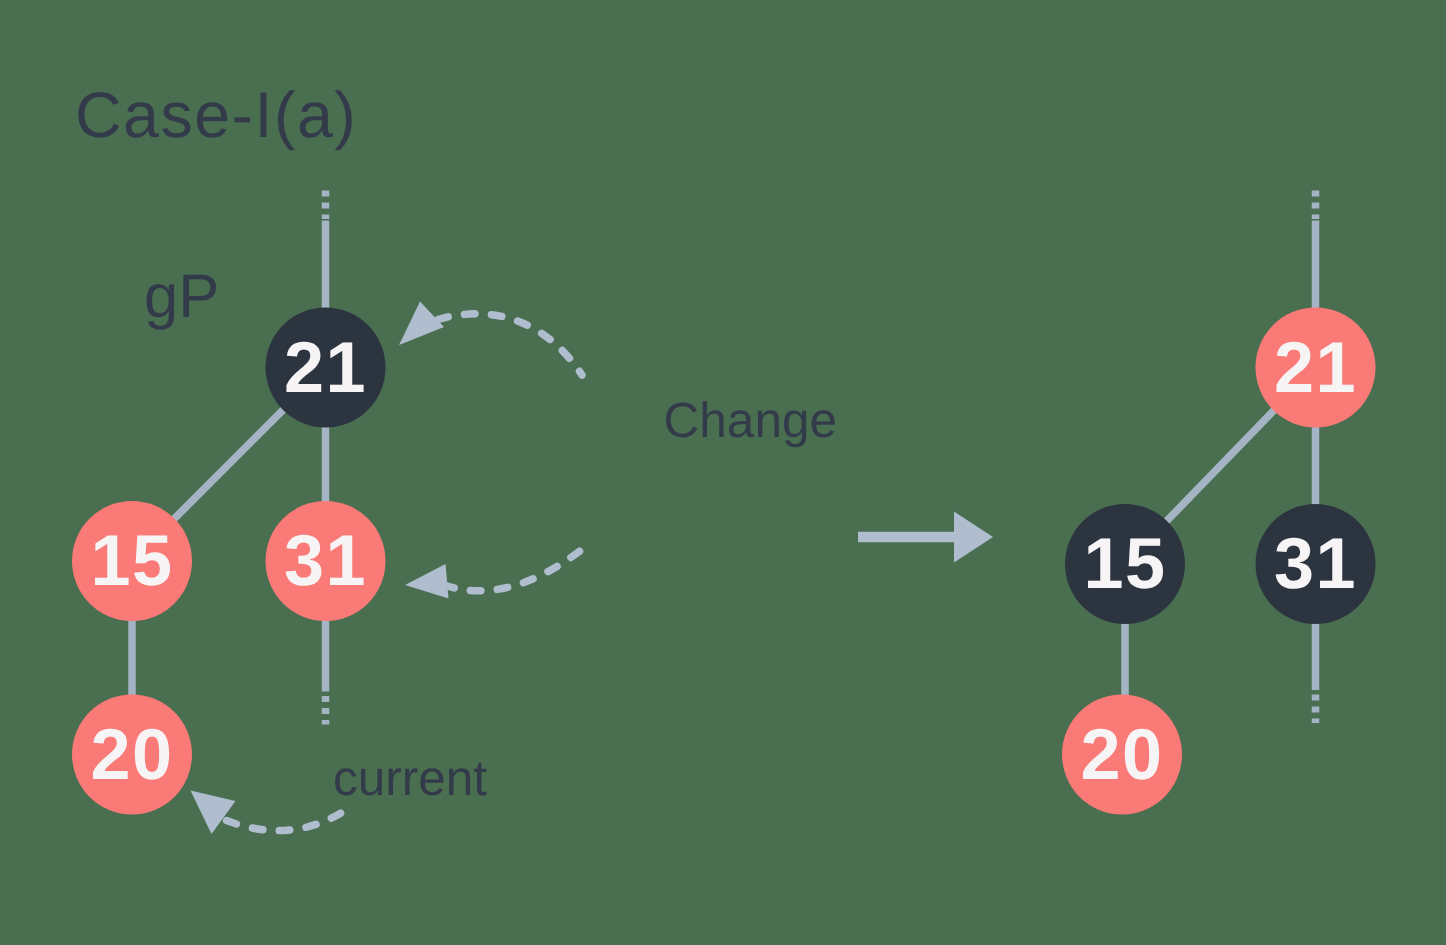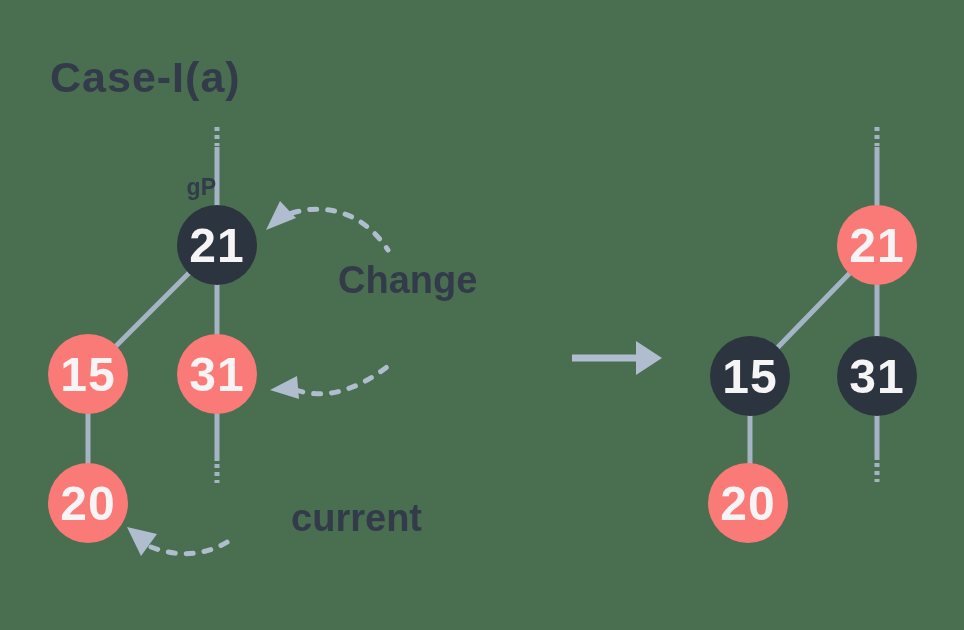--- a/index.html
+++ b/index.html
@@ -25,25 +25,25 @@
   .arrow-head{fill:var(--dashed-arrow);}
   .solid-arrow-line{stroke:var(--dashed-arrow);stroke-width:7;}
   .node{
     position:absolute;width:80px;height:80px;border-radius:50%;
     display:flex;align-items:center;justify-content:center;
     font-size:48px;font-weight:bold;color:var(--node-text);
     letter-spacing:1px;
   }
   .node[data-color="dark"]{background:var(--node-dark);}
   .node[data-color="red"]{background:var(--node-red);}
-  .label{position:absolute;color:var(--label-text);font-weight:bold;}
+  .label{position:absolute;color:var(--label-text);font-weight:normal;}
   .title{left:50px;top:53px;font-size:43px;letter-spacing:1px;}
-  .gp-label{left:121px;top:174px;width:95px;text-align:right;font-size:23px;}
-  .change-label{left:338px;top:259px;width:220px;text-align:left;font-size:38px;line-height:42px;}
-  .current-label{left:222px;top:497px;width:200px;text-align:right;font-size:38px;line-height:43px;}
+  .gp-label{left:96px;top:174px;width:95px;font-size:41px;}
+  .change-label{left:338px;top:259px;width:220px;text-align:right;font-size:33px;line-height:42px;}
+  .current-label{left:222px;top:497px;width:200px;text-align:left;font-size:33px;line-height:43px;}
 </style>
 </head>
 <body>
 
 <div class="canvas">
 
   <svg class="layer" viewBox="0 0 964 630" aria-hidden="true">
 
     <g>
       <line class="stub" x1="217" y1="127" x2="217" y2="146"></line>

